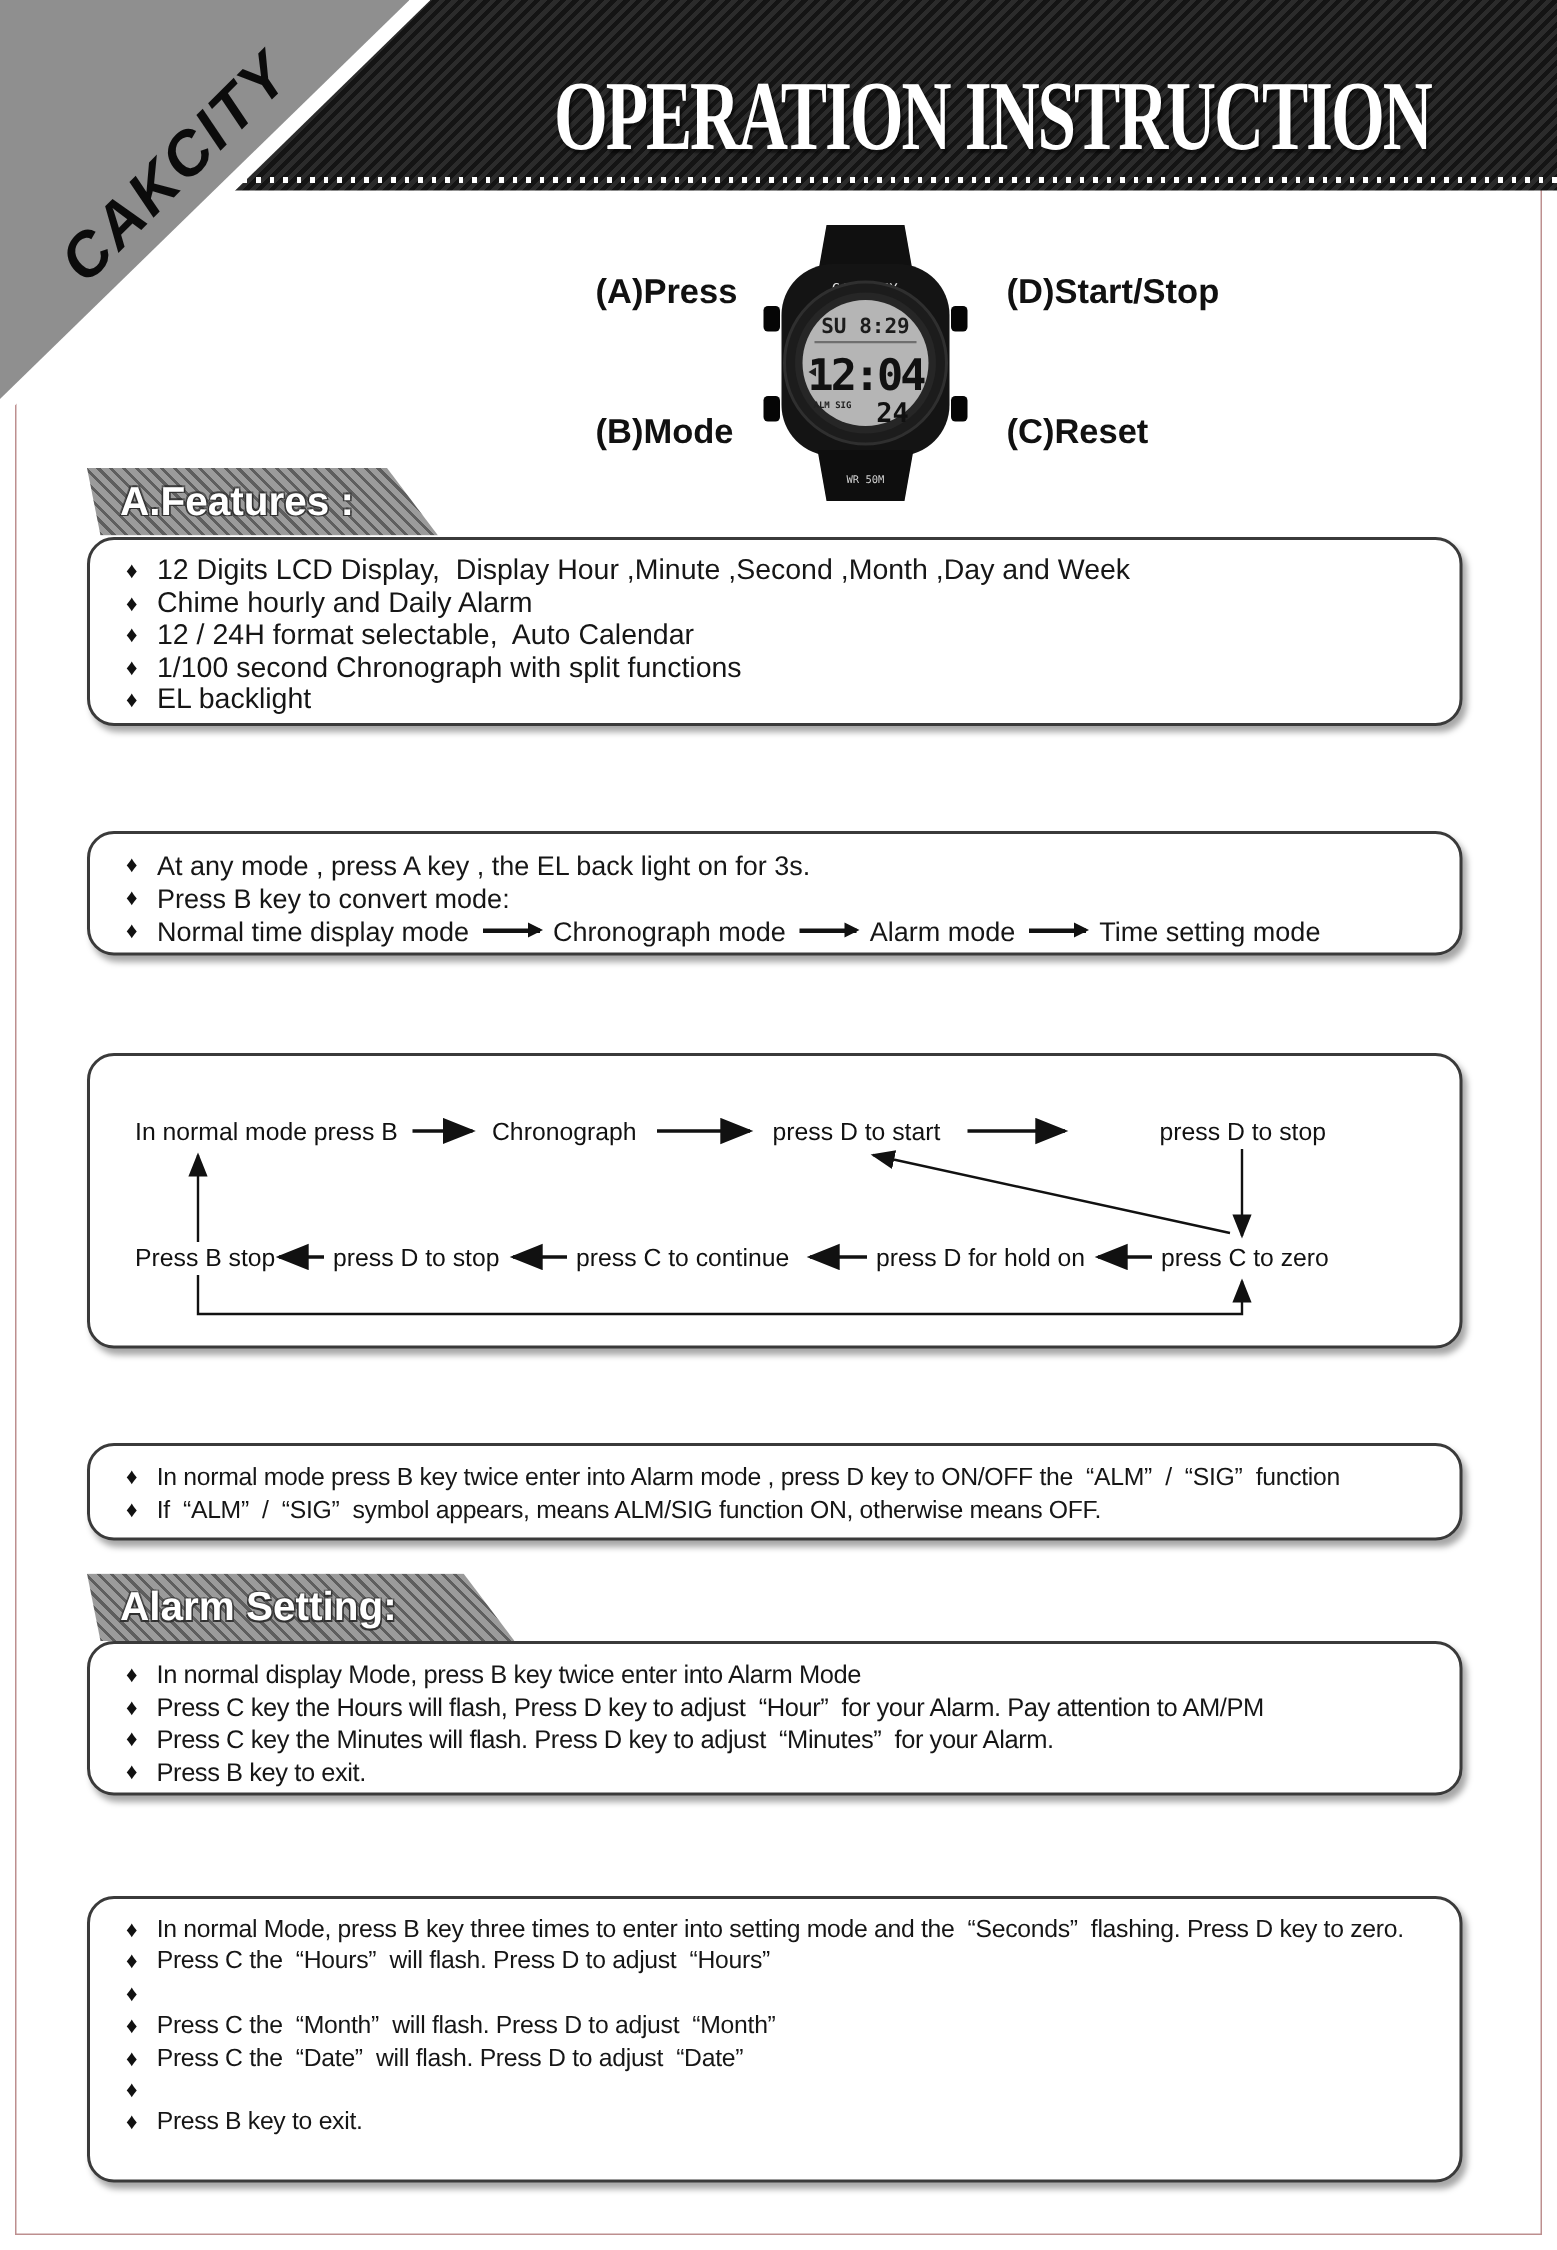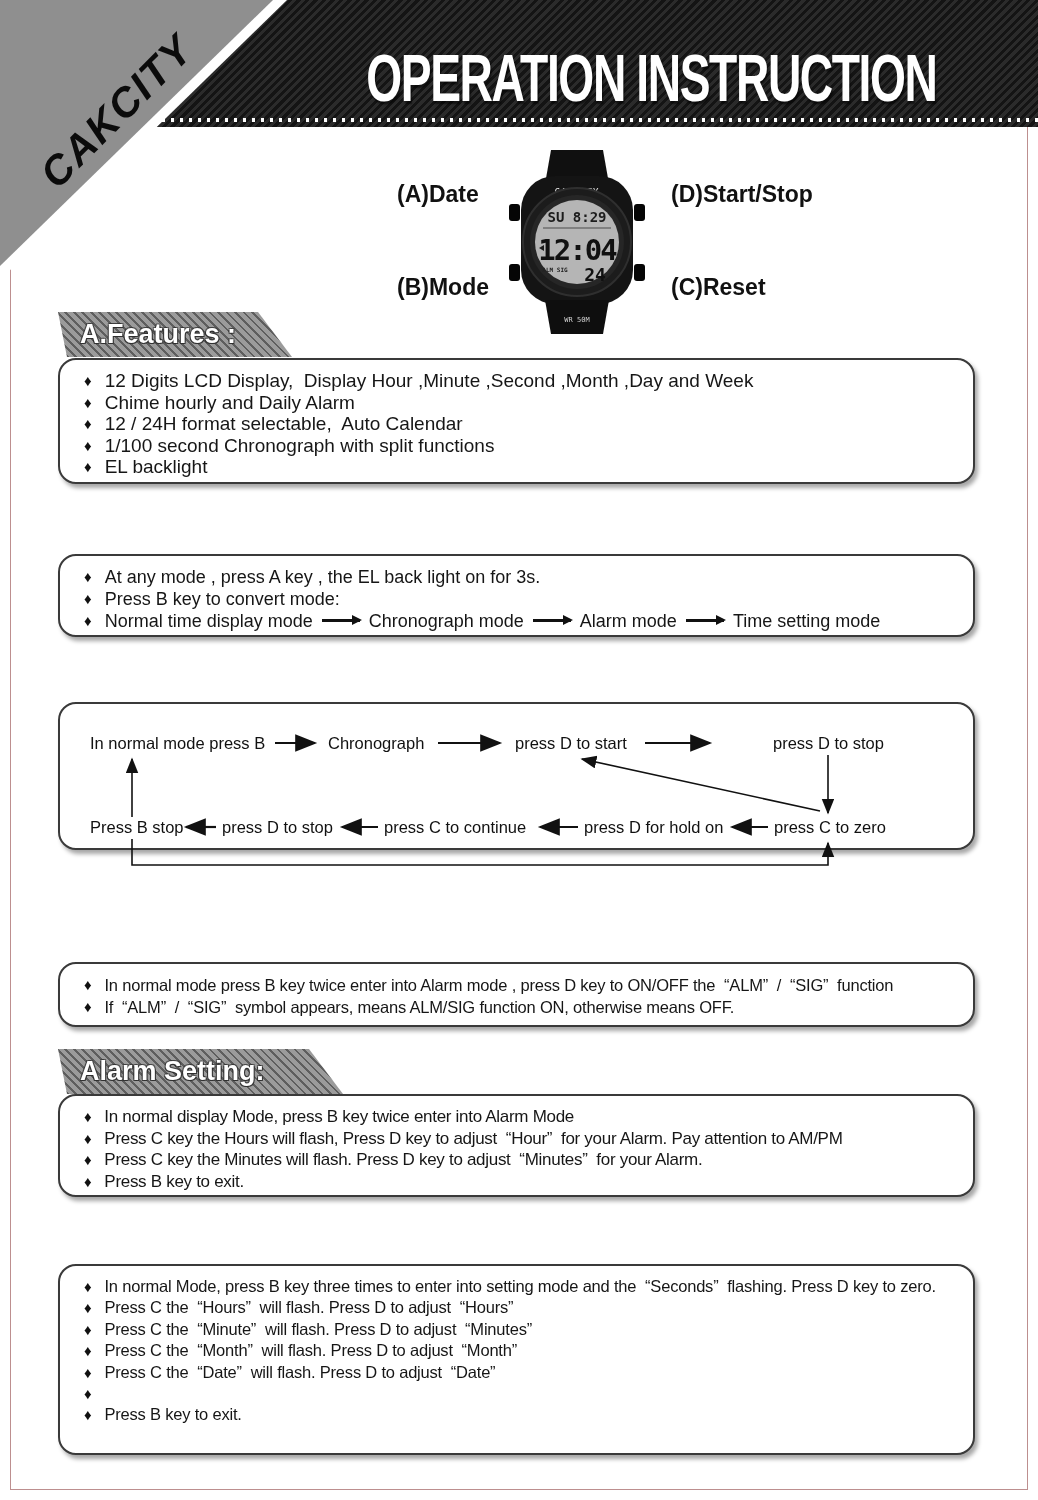--- a/index.html
+++ b/index.html
@@ -8,21 +8,21 @@
 
   
   .page-border{position:absolute;left:10px;top:10px;right:10px;bottom:10px;
                border:1px solid #bd8f8f;z-index:0;}
 
   
   .top-banner{position:absolute;left:0;top:0;width:100%;height:127px;z-index:3;
      background:repeating-linear-gradient(135deg,#141414 0 3px,#2b2b2b 3px 6px);}
   .top-banner .dotline{position:absolute;left:0;right:0;bottom:5px;height:4px;
      background:repeating-linear-gradient(90deg,#ffffff 0 3px,transparent 3px 9px);}
-  .main-title{position:absolute;left:244px;right:0;top:40px;text-align:center;z-index:4;}
+  .main-title{position:absolute;left:244px;right:0;top:40px;text-align:center;z-index:4;font-family:Liberation Serif, serif;}
   .main-title span{display:inline-block;font-size:66px;font-weight:bold;letter-spacing:-2px;
      color:#ffffff;transform:scaleX(.70);white-space:nowrap;
      text-shadow:2px 3px 2px rgba(0,0,0,.55);}
 
   
   .tri-white{position:absolute;left:0;top:0;width:287px;height:280px;background:#ffffff;
      clip-path:polygon(0 0,100% 0,0 100%);z-index:5;}
   .tri-gray{position:absolute;left:0;top:0;width:273px;height:266px;background:#8f8f8f;
      clip-path:polygon(0 0,100% 0,0 100%);z-index:6;}
   .corner-logo{position:absolute;left:-48px;top:88px;width:330px;text-align:center;
@@ -80,21 +80,21 @@
   <div class="top-banner">
     <div class="dotline"></div>
   </div>
   <div class="main-title">
     <span>OPERATION INSTRUCTION</span>
   </div>
   <div class="tri-white"></div>
   <div class="tri-gray"></div>
   <div class="corner-logo">CAKCITY</div>
 
-  <div class="watch-label" style="left:397px;top:181px;">(A)Date</div>
+  <div class="watch-label" style="left:397px;top:181px;">(A)Press</div>
   <div class="watch-label" style="left:671px;top:181px;">(D)Start/Stop</div>
   <div class="watch-label" style="left:397px;top:274px;">(B)Mode</div>
   <div class="watch-label" style="left:671px;top:274px;">(C)Reset</div>
 
   <svg id="watch-svg" width="148" height="184" viewBox="0 0 148 184">
     <polygon points="48,0 100,0 106,34 42,34" fill="#101010"></polygon>
     <rect x="18" y="26" width="112" height="128" rx="34" fill="#141414"></rect>
     <rect x="6" y="54" width="11" height="17" rx="3" fill="#050505"></rect>
     <rect x="6" y="114" width="11" height="17" rx="3" fill="#050505"></rect>
     <rect x="131" y="54" width="11" height="17" rx="3" fill="#050505"></rect>
@@ -147,21 +147,21 @@
     <div class="bullet">
         <span class="diamond">♦</span>
         <span class="b-text">Press B key to convert mode:</span>
       </div>
     <div class="bullet">
       <span class="diamond">♦</span>
       <span><span>Normal time display mode</span><span class="flow-arrow"></span><span>Chronograph mode</span><span class="flow-arrow"></span><span>Alarm mode</span><span class="flow-arrow"></span><span>Time setting mode</span></span>
     </div>
   </div>
 
-  <div class="sec-box" id="box-chrono" style="top:702px;height:148px;padding:1px 10px;">
+  <div class="sec-box" id="box-chrono" style="top:702px;height:197px;padding:12px 10px;">
     <svg id="chrono-svg" width="893" height="170" viewBox="0 0 893 170">
       <defs>
         <marker id="ah" markerWidth="11" markerHeight="9" refX="9" refY="4" orient="auto">
           <path d="M0,0 L10,4 L0,8 z" fill="#111"></path>
         </marker>
       </defs>
 
       <text x="20" y="38">In normal mode press B</text>
       <text x="258" y="38">Chronograph</text>
       <text x="445" y="38">press D to start</text>
@@ -224,21 +224,20 @@
     <div class="bullet">
         <span class="diamond">♦</span>
         <span class="b-text">In normal Mode, press B key three times to enter into setting mode and the  “Seconds”  flashing. Press D key to zero.</span>
       </div>
     <div class="bullet">
         <span class="diamond">♦</span>
         <span class="b-text">Press C the  “Hours”  will flash. Press D to adjust  “Hours”</span>
       </div>
     <div class="bullet">
         <span class="diamond">♦</span>
-        <span class="b-text">Press C the  “Minute”  will flash. Press D to adjust  “Minutes”</span>
       </div>
     <div class="bullet">
         <span class="diamond">♦</span>
         <span class="b-text">Press C the  “Month”  will flash. Press D to adjust  “Month”</span>
       </div>
     <div class="bullet">
         <span class="diamond">♦</span>
         <span class="b-text">Press C the  “Date”  will flash. Press D to adjust  “Date”</span>
       </div>
     <div class="bullet">

